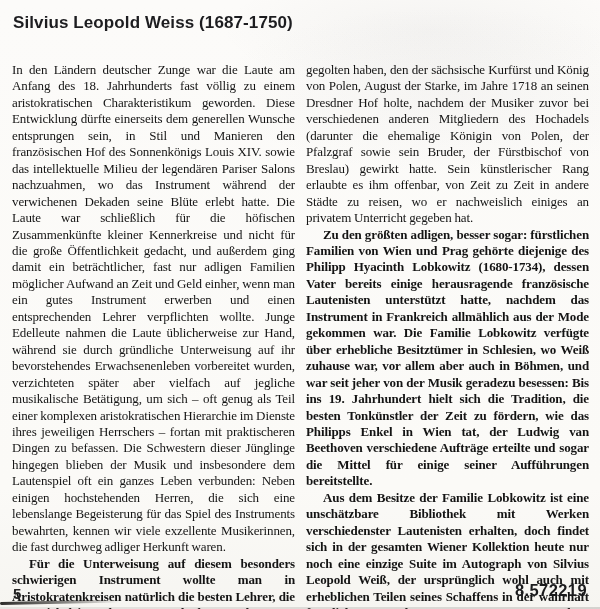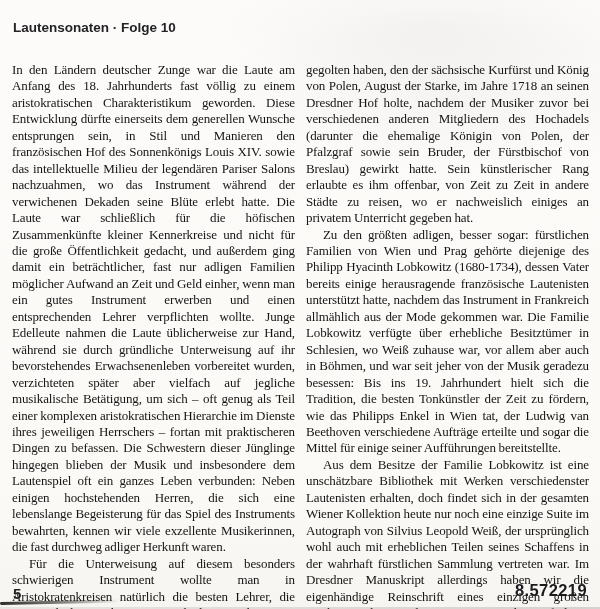--- a/index.html
+++ b/index.html
@@ -56,21 +56,21 @@
   }
   .para {
     margin: 0;
     font-size: 13px;
     line-height: 16.45px;
     text-align: justify;
     letter-spacing: -0.12px;
     word-spacing: -0.3px;
     color: #141414;
   }
-  .para.indent { text-indent: 17px; }
+  .para.indent { text-indent: 17px; font-weight: bold; }
   .para em { font-style: italic; }
   .page-number {
     position: absolute;
     left: 13px;
     bottom: 7px;
     font-family: "Liberation Sans", sans-serif;
     font-weight: bold;
     font-size: 15px;
     color: #222;
   }
@@ -102,21 +102,21 @@
     bottom: 0;
     height: 2px;
     background: linear-gradient(to right, rgba(90,88,84,0.10), rgba(90,88,84,0.22));
   }
 </style>
 </head>
 <body>
 
 <div class="page">
   <div class="header">
-    <h2 class="subtitle">Lautensonaten · Folge 10</h2>
+    <h1 class="title">Silvius Leopold Weiss (1687-1750)</h1>
   </div>
 
   <div class="columns">
     <div class="col" id="col-left">
         <p class="para"><span>In den Ländern deutscher Zunge war die Laute am Anfang des 18. Jahrhunderts fast völlig zu einem aristokratischen Charakteristikum geworden. Diese Entwicklung dürfte einerseits dem generellen Wunsche entsprungen sein, in Stil und Manieren den französischen Hof des Sonnenkönigs Louis XIV. sowie das intellektuelle Milieu der legendären Pariser Salons nachzuahmen, wo das Instrument während der verwichenen Dekaden seine Blüte erlebt hatte. Die Laute war schließlich für die höfischen Zusammenkünfte kleiner Kennerkreise und nicht für die große Öffentlichkeit gedacht, und außerdem ging damit ein beträchtlicher, fast nur adligen Familien möglicher Aufwand an Zeit und Geld einher, wenn man ein gutes Instrument erwerben und einen entsprechenden Lehrer verpflichten wollte. Junge Edelleute nahmen die Laute üblicherweise zur Hand, während sie durch gründliche Unterweisung auf ihr bevorstehendes Erwachsenenleben vorbereitet wurden, verzichteten später aber vielfach auf jegliche musikalische Betätigung, um sich – oft genug als Teil einer komplexen aristokratischen Hierarchie im Dienste ihres jeweiligen Herrschers – fortan mit praktischeren Dingen zu befassen. Die Schwestern dieser Jünglinge hingegen blieben der Musik und insbesondere dem Lautenspiel oft ein ganzes Leben verbunden: Neben einigen hochstehenden Herren, die sich eine lebenslange Begeisterung für das Spiel des Instruments bewahrten, kennen wir viele exzellente Musikerinnen, die fast durchweg adliger Herkunft waren.</span></p>
         <p class="para indent"><span>Für die Unterweisung auf diesem besonders schwierigen Instrument wollte man in Aristokratenkreisen natürlich die besten Lehrer, die man sich leisten konnte. Das bedeutete, dass man gelegentlich solche Lautenisten </span><em>privatim</em><span> verpflichtete, die zwar in höfischen Diensten standen, dort aber gewisse Freiheiten genossen und somit in der Lage waren, auch anderen Tätigkeiten nachzukommen. Wie der preußische Kronprinz und spätere König Friedrich der Große in seinen Briefen erwähnte, wussten seine Spitzenmusiker, dass sie mehr oder weniger unersetzlich und somit in der Lage waren, andere Vertragsbedingungen diktieren zu können als der überwiegende Teil der Dienerschaft. Das wird wohl auch für Silvius Leopold Weiß</span></p>
       </div>
     <div class="col" id="col-right">
         <p class="para"><span>gegolten haben, den der sächsische Kurfürst und König von Polen, August der Starke, im Jahre 1718 an seinen Dresdner Hof holte, nachdem der Musiker zuvor bei verschiedenen anderen Mitgliedern des Hochadels (darunter die ehemalige Königin von Polen, der Pfalzgraf sowie sein Bruder, der Fürstbischof von Breslau) gewirkt hatte. Sein künstlerischer Rang erlaubte es ihm offenbar, von Zeit zu Zeit in andere Städte zu reisen, wo er nachweislich einiges an privatem Unterricht gegeben hat.</span></p>
         <p class="para indent"><span>Zu den größten adligen, besser sogar: fürstlichen Familien von Wien und Prag gehörte diejenige des Philipp Hyacinth Lobkowitz (1680-1734), dessen Vater bereits einige herausragende französische Lautenisten unterstützt hatte, nachdem das Instrument in Frankreich allmählich aus der Mode gekommen war. Die Familie Lobkowitz verfügte über erhebliche Besitztümer in Schlesien, wo Weiß zuhause war, vor allem aber auch in Böhmen, und war seit jeher von der Musik geradezu besessen: Bis ins 19. Jahrhundert hielt sich die Tradition, die besten Tonkünstler der Zeit zu fördern, wie das Philipps Enkel in Wien tat, der Ludwig van Beethoven verschiedene Aufträge erteilte und sogar die Mittel für einige seiner Aufführungen bereitstellte.</span></p>

